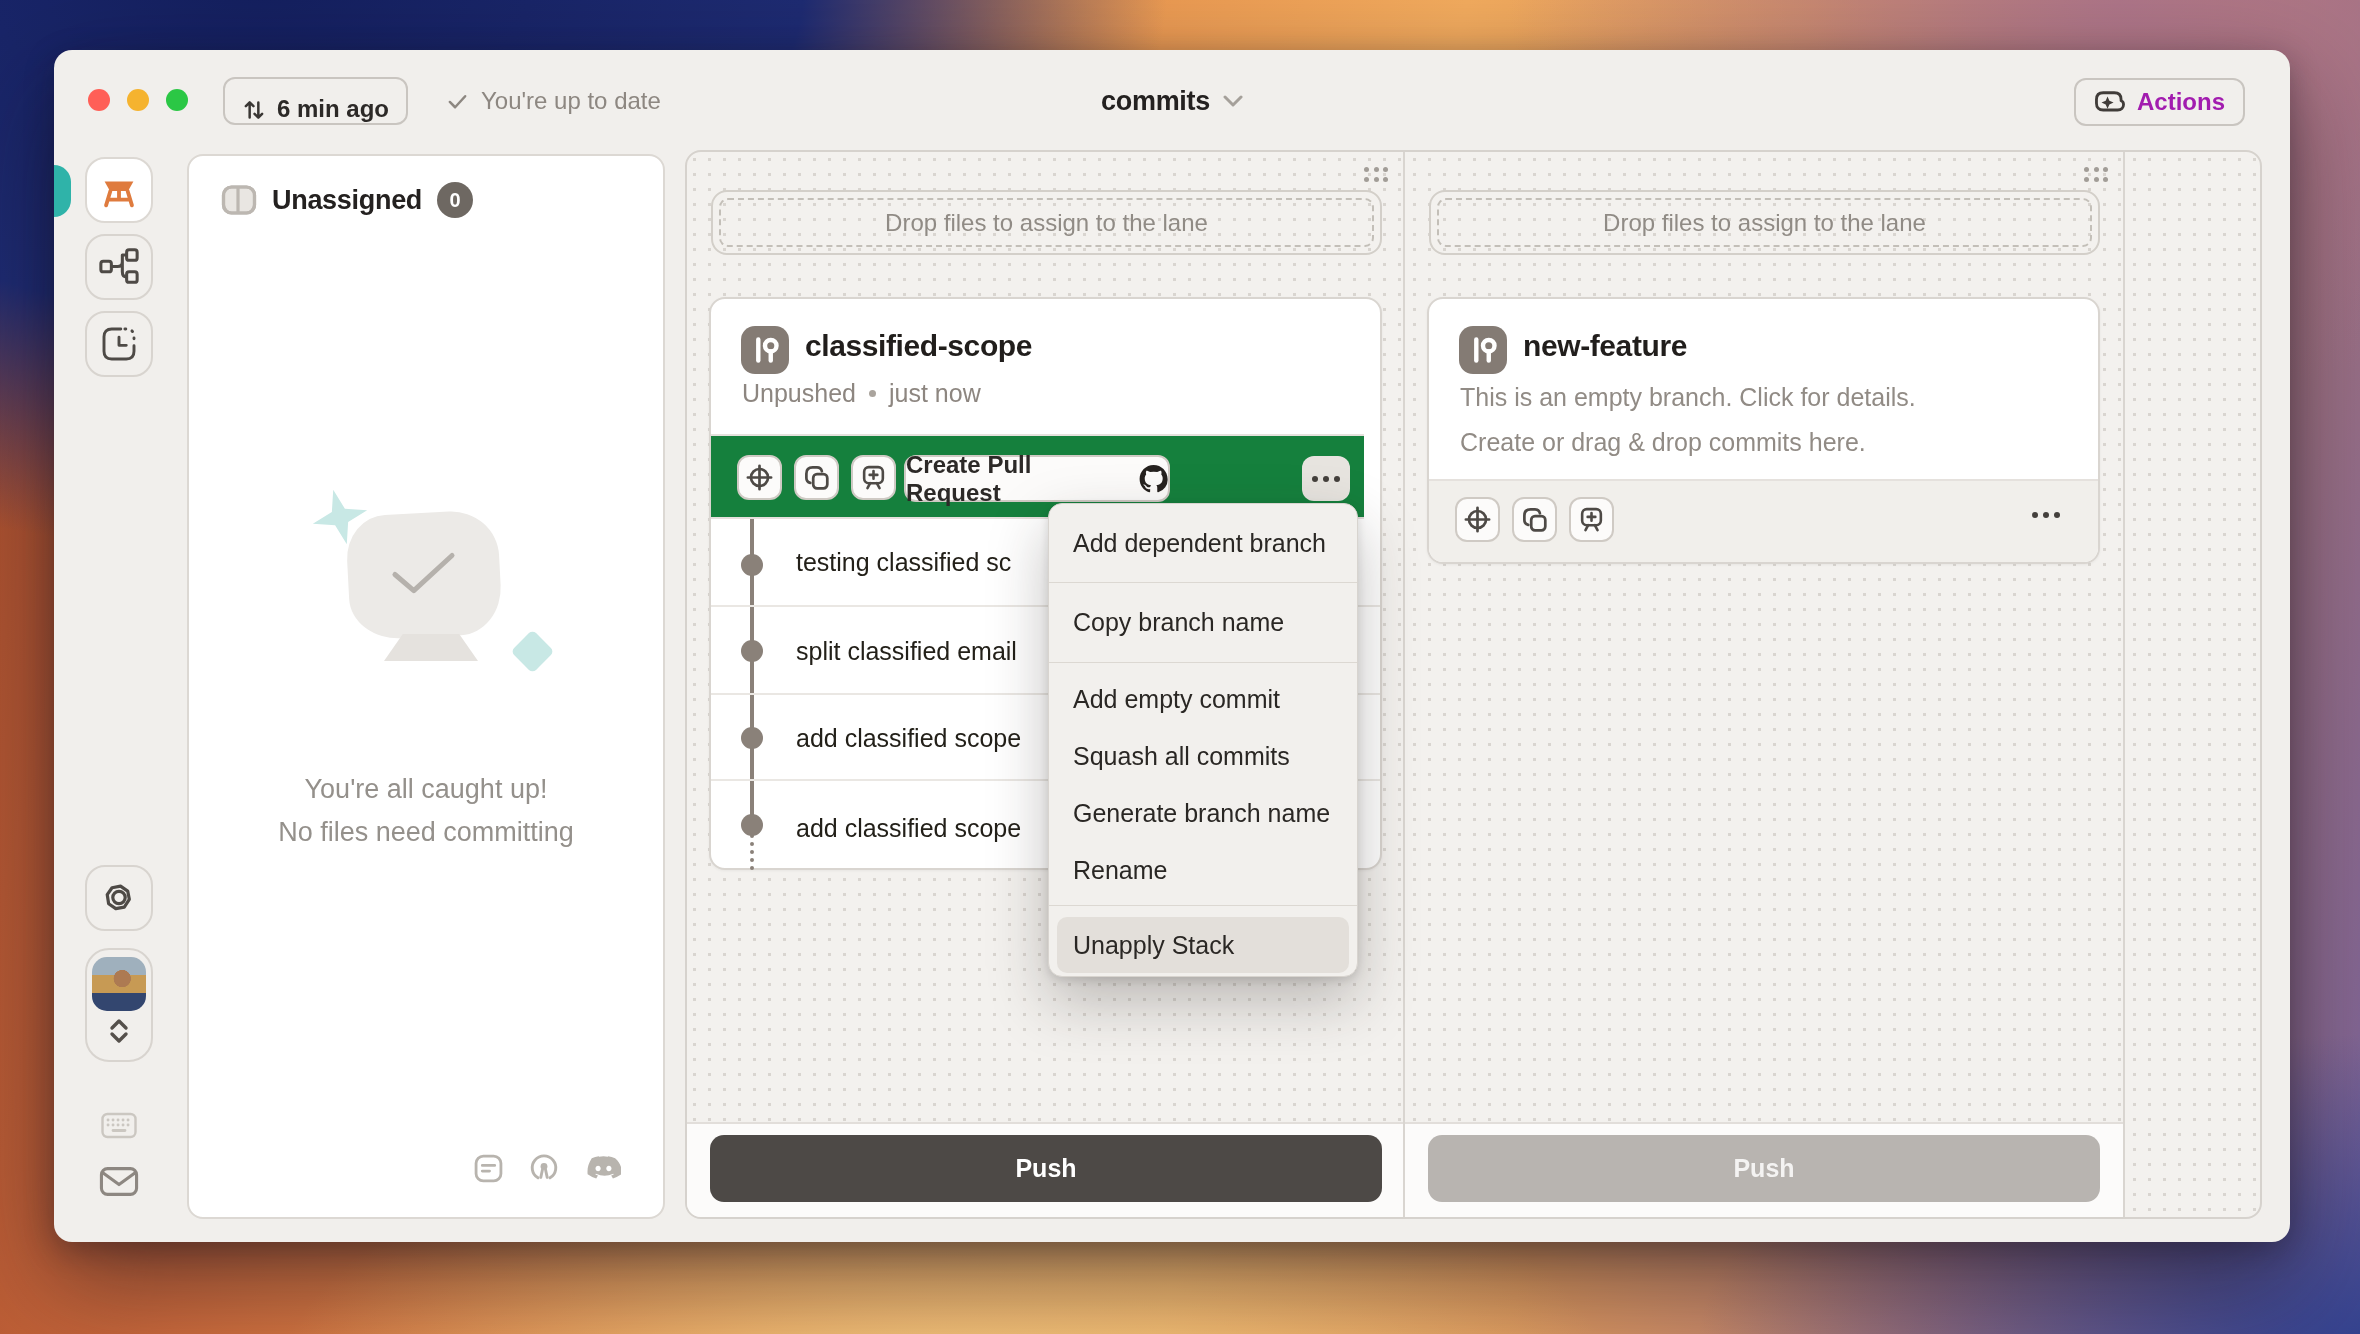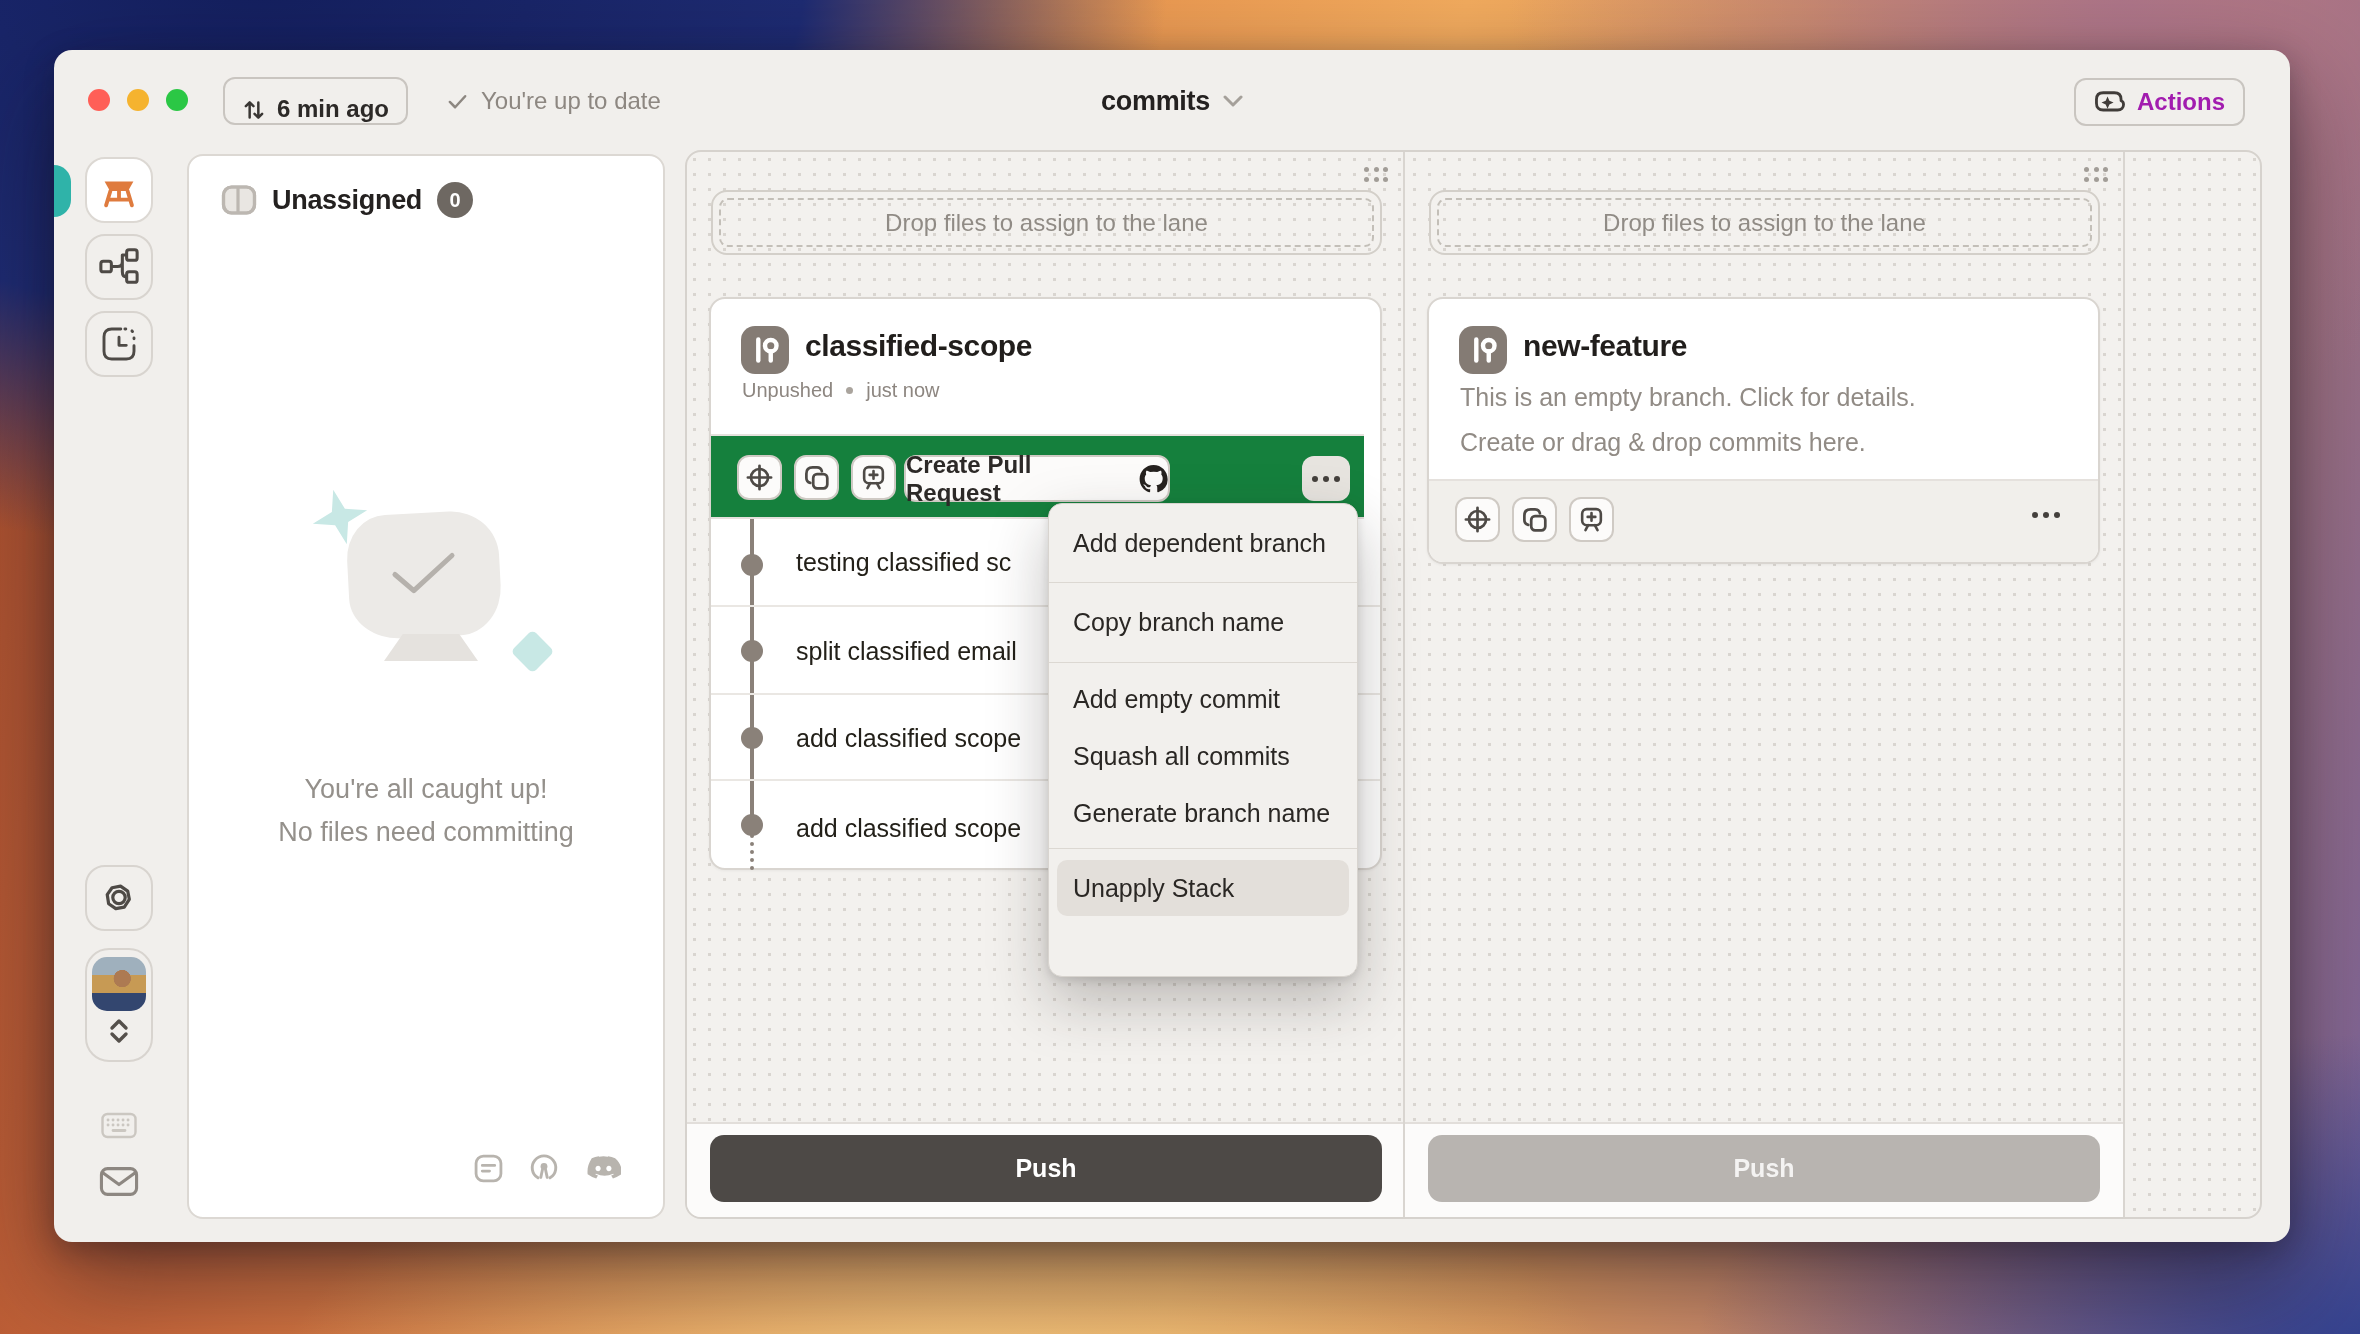--- a/index.html
+++ b/index.html
@@ -89,21 +89,21 @@
     display:flex; align-items:center; justify-content:center; }
   .dropzone span { font-size:24px; color:#908b85; }
   .card { position:absolute; left:22px; top:145px; width:673px; background:#fff;
     border:2px solid #d9d5d0; border-radius:16px; box-shadow:0 1px 3px rgba(0,0,0,.05); }
   .card1 { height:573px; } .card2 { height:267px; }
   .chip { position:absolute; left:30px; top:27px; width:48px; height:48px; border-radius:14px;
     background:#847b74; display:flex; align-items:center; justify-content:center; }
   .card-title { position:absolute; left:94px; top:30px; font-size:30px; font-weight:700;
     color:#211e1c; letter-spacing:-.4px; }
   .card-sub { position:absolute; left:31px; top:80px; display:flex; align-items:center; gap:13px; }
-  .card-sub span { font-size:20px; color:#8d8680; }
+  .card-sub span { font-size:25px; color:#8d8680; }
   .subdot { width:7px; height:7px; border-radius:50%; background:#aaa49d; }
   .action-row { position:absolute; left:0; right:16px; top:135px; height:85px; background:#15803d;
     border-top:2px solid #e5e1dd; border-bottom:2px solid #e5e1dd;
     display:flex; align-items:center; }
   .sq-btn { width:45px; height:45px; border-radius:12px; border:2px solid #cfcac4; background:#fcfbfa;
     display:flex; align-items:center; justify-content:center; cursor:pointer; }
   .pr-btn { position:absolute; left:193px; top:19px; width:266px; height:47px; border-radius:12px;
     border:2px solid #cfcac4; background:#fcfbfa; display:flex; align-items:center;
     justify-content:center; gap:12px; cursor:pointer; }
   .pr-btn span { font-size:24px; font-weight:600; color:#2c2927; }
@@ -434,18 +434,19 @@
 
   <div class="menu">
     <div class="mi mi-h78">Add dependent branch</div>
     <div class="mdiv"></div>
     <div class="mi mi-h79">Copy branch name</div>
     <div class="mdiv"></div>
     <div class="mgroup">
       <div class="mi mi-h57">Add empty commit</div>
       <div class="mi mi-h57">Squash all commits</div>
       <div class="mi mi-h57">Generate branch name</div>
+      <div class="mi mi-h57">Rename</div>
     </div>
     <div class="mdiv"></div>
     <div class="mi-hl">Unapply Stack</div>
   </div>
 
 </div>
 
 </body></html>

